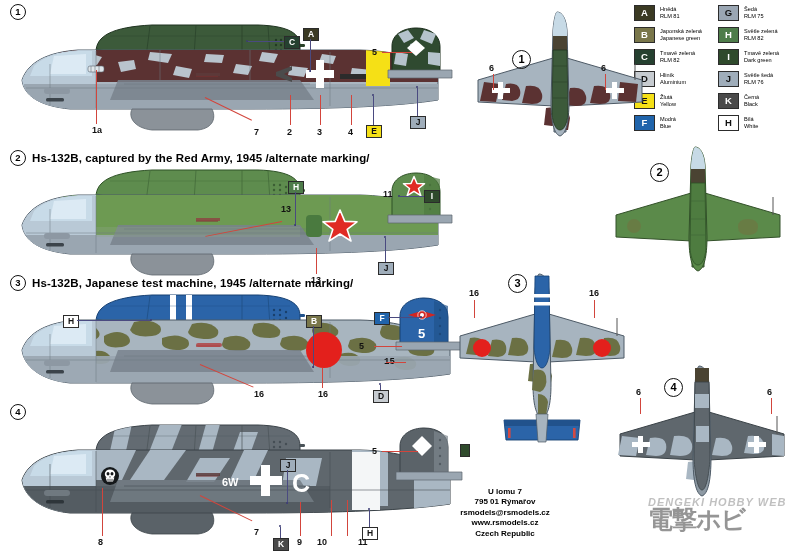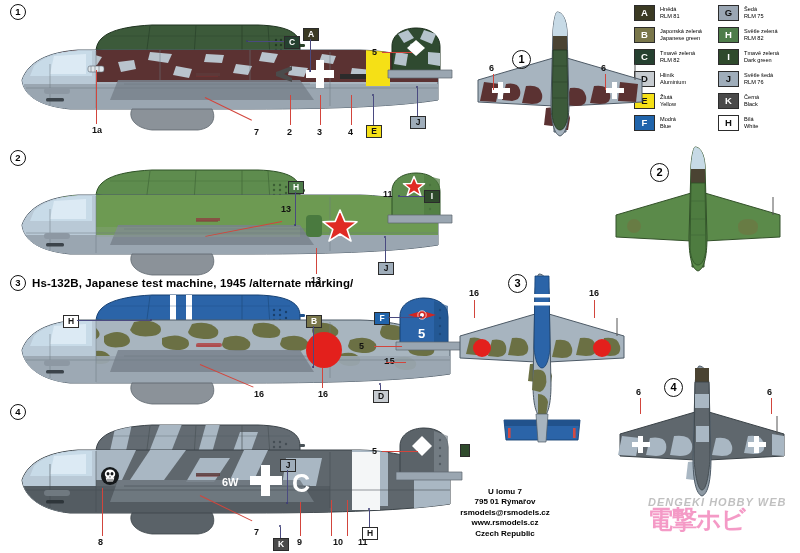--- a/index.html
+++ b/index.html
@@ -84,21 +84,21 @@
 
   .watermark{
     position:absolute;left:648px;top:496px;width:150px;height:52px;
     opacity:.55;pointer-events:none;
   }
   .wm-text{
     font-size:11px;font-weight:700;font-style:italic;letter-spacing:1px;
     color:#8e8e8e;white-space:nowrap;
   }
   .wm-jp{
-    font-size:25px;font-weight:800;color:#ec4899;line-height:26px;
+    font-size:25px;font-weight:800;color:#404040;line-height:26px;
     letter-spacing:-1px;margin-top:-2px;
   }
 </style>
 </head>
 <body>
 
 <div class="sheet">
 
   <div class="legend">
     <div class="legend-col c1">
@@ -340,20 +340,21 @@
   <div class="lead-rv" style="left:320px;top:95px;height:30px;"></div>
 
   <div class="numlbl" style="left:348px;top:128px;">4</div>
   <div class="lead-rv" style="left:351px;top:95px;height:30px;"></div>
 
   <div class="numlbl" style="left:372px;top:48px;">5</div>
   <div class="lead-r" style="left:382px;top:52px;width:30px;"></div>
 
   <div class="profile-head" style="left:10px;top:150px;">
     <span class="circ-num">2</span>
+    <span>Hs-132B, captured by the Red Army, 1945 /alternate marking/</span>
   </div>
 
   <div class="art" style="left:0px;top:165px;">
     <svg width="460" height="122" viewBox="0 0 460 122">
       <defs>
         <clipPath id="p2fus">
             <path d="M22,60 C28,42 48,32 78,30 L360,30 C395,31 420,38 438,50 L438,80 C400,86 340,89 250,89 L70,89 C40,86 24,76 22,60 Z"></path>
           </clipPath>
       </defs>
 
@@ -720,21 +721,21 @@
 
   <div class="numlbl" style="left:98px;top:538px;">8</div>
   <div class="lead-rv" style="left:102px;top:488px;height:48px;"></div>
 
   <div class="numlbl" style="left:254px;top:528px;">7</div>
   <div class="lead-r" style="left:200px;top:495px;width:58px;transform:rotate(26deg);transform-origin:left center;"></div>
 
   <div class="numlbl" style="left:297px;top:538px;">9</div>
   <div class="lead-rv" style="left:300px;top:502px;height:34px;"></div>
 
-  <div class="numlbl" style="left:333px;top:538px;">10</div>
+  <div class="numlbl" style="left:317px;top:538px;">10</div>
   <div class="lead-rv" style="left:331px;top:500px;height:36px;"></div>
 
   <div class="numlbl" style="left:358px;top:538px;">11</div>
   <div class="lead-rv" style="left:347px;top:500px;height:36px;"></div>
 
   <div class="numlbl" style="left:372px;top:447px;">5</div>
   <div class="lead-r" style="left:382px;top:451px;width:36px;"></div>
   <div class="cbox" style="left:460px;top:444px;background:#2f4a2c;color:#fff;width:8px;"></div>
 
   <div class="art" style="left:470px;top:2px;">

